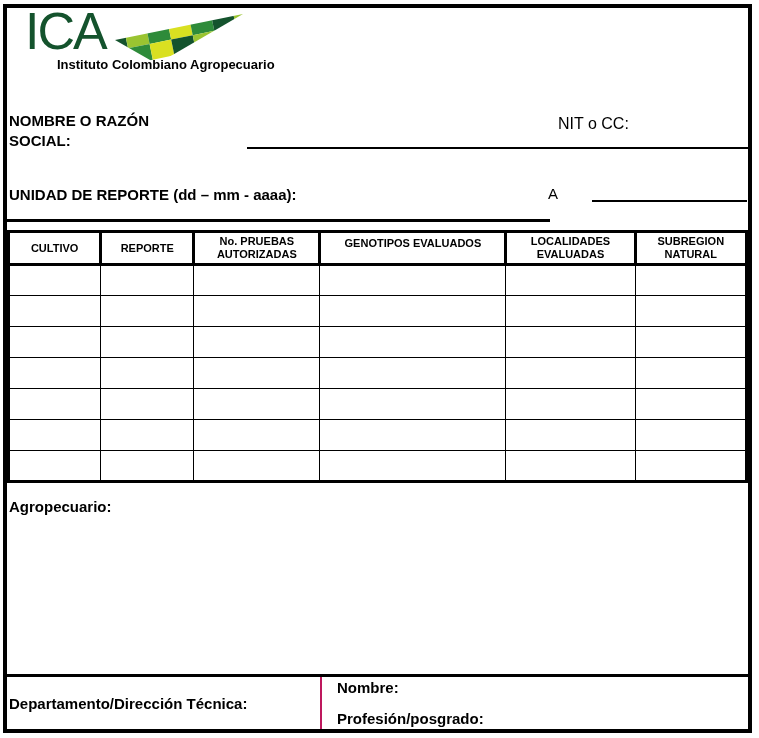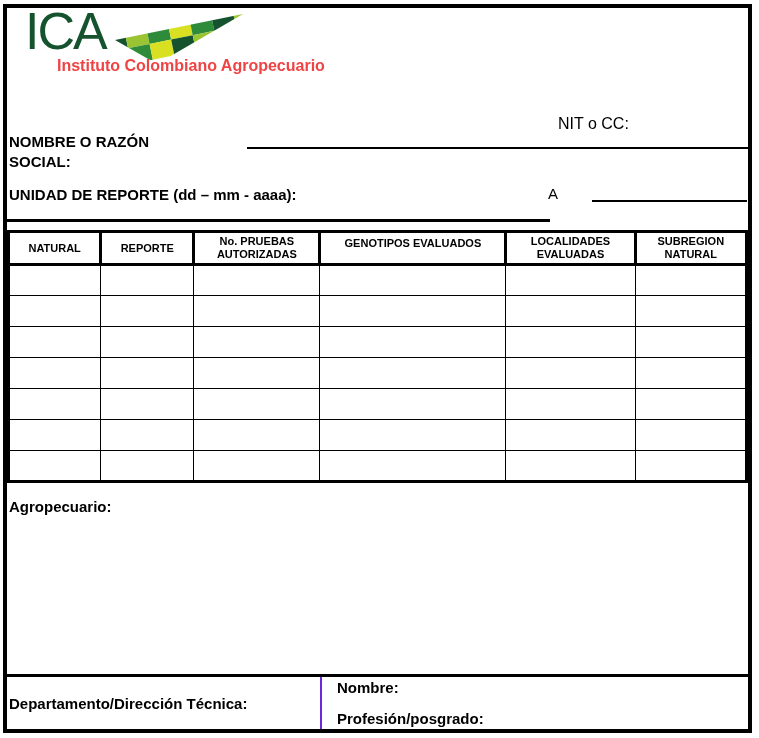--- a/index.html
+++ b/index.html
@@ -22,36 +22,36 @@
   
   .logo { position: absolute; left: 14px; top: 2px; width: 230px; height: 66px; }
   .logo-acronym {
     position: absolute; left: 4px; top: -8px;
     font-size: 52px; font-weight: normal; letter-spacing: -2px;
     color: #14532d; line-height: 58px;
   }
   .logo-flag { position: absolute; left: 92px; top: 0px; width: 132px; height: 54px; }
   .logo-subtitle {
     position: absolute; left: 4px; top: 47px;
-    font-size: 16px; font-weight: bold; color: #ef4444; white-space: nowrap; padding-left: 32px;
+    font-size: 13px; font-weight: bold; color: #000000; white-space: nowrap; padding-left: 32px;
   }
   
   .titles {
     position: absolute; left: 250px; top: 16px; width: 487px;
     text-align: center;
   }
   .title-main { font-size: 16.5px; font-weight: bold; line-height: 21px; display: block; }
   .title-sub {
     display: block; margin-top: 11px;
     font-size: 16px; font-weight: bold; font-style: italic;
   }
   
   .lbl { position: absolute; font-size: 15px; font-weight: bold; line-height: 20px; }
   .lbl-plain { position: absolute; font-size: 15px; font-weight: normal; }
-  .nombre-label { left: 2px; top: 124px; width: 180px; }
+  .nombre-label { left: 2px; top: 103px; width: 180px; }
   .nit-label { left: 551px; top: 107px; font-size: 16px; }
   .fecha-label { left: 2px; top: 177px; white-space: nowrap; }
   .a-label { left: 541px; top: 177px; font-size: 15px; }
   .rule { position: absolute; background: #000; }
   .rule-nombre { left: 240px; right: 0; top: 139px; height: 2px; }
   .rule-a { left: 585px; right: 1px; top: 192px; height: 2px; }
   .rule-long { left: 0; top: 211px; width: 543px; height: 3px; }
   
   table.report {
     position: absolute; left: 0; right: 0; top: 222px;
@@ -77,21 +77,21 @@
   .obs-label { left: 2px; top: 489px; }
   .obs-area { position: absolute; left: 0; right: 0; top: 507px; bottom: 58px; }
   
   .footer {
     position: absolute; left: 0; right: 0; bottom: 0; height: 55px;
     border-top: 3px solid #000;
     display: flex;
   }
   .footer-left {
     width: 315px; flex: none;
-    border-right: 2px solid #6d28d9;
+    border-right: 2px solid #be185d;
     display: flex; align-items: center;
     padding-left: 2px;
     font-size: 15px; font-weight: bold;
   }
   .footer-right {
     flex: 1;
     display: flex; flex-direction: column; justify-content: space-between;
     padding: 2px 0 2px 15px;
     font-size: 15px; font-weight: bold;
   }
@@ -153,21 +153,21 @@
       <colgroup>
         <col style="width:12.5%">
         <col style="width:12.6%">
         <col style="width:17.1%">
         <col style="width:25.2%">
         <col style="width:17.5%">
         <col style="width:15.1%">
       </colgroup>
       <thead>
         <tr>
-          <th>NATURAL</th>
+          <th>CULTIVO</th>
           <th>REPORTE</th>
           <th>No. PRUEBAS AUTORIZADAS</th>
           <th>GENOTIPOS EVALUADOS</th>
           <th>LOCALIDADES EVALUADAS</th>
           <th>SUBREGION NATURAL</th>
         </tr>
       </thead>
       <tbody>
           <tr>
             <td></td>

